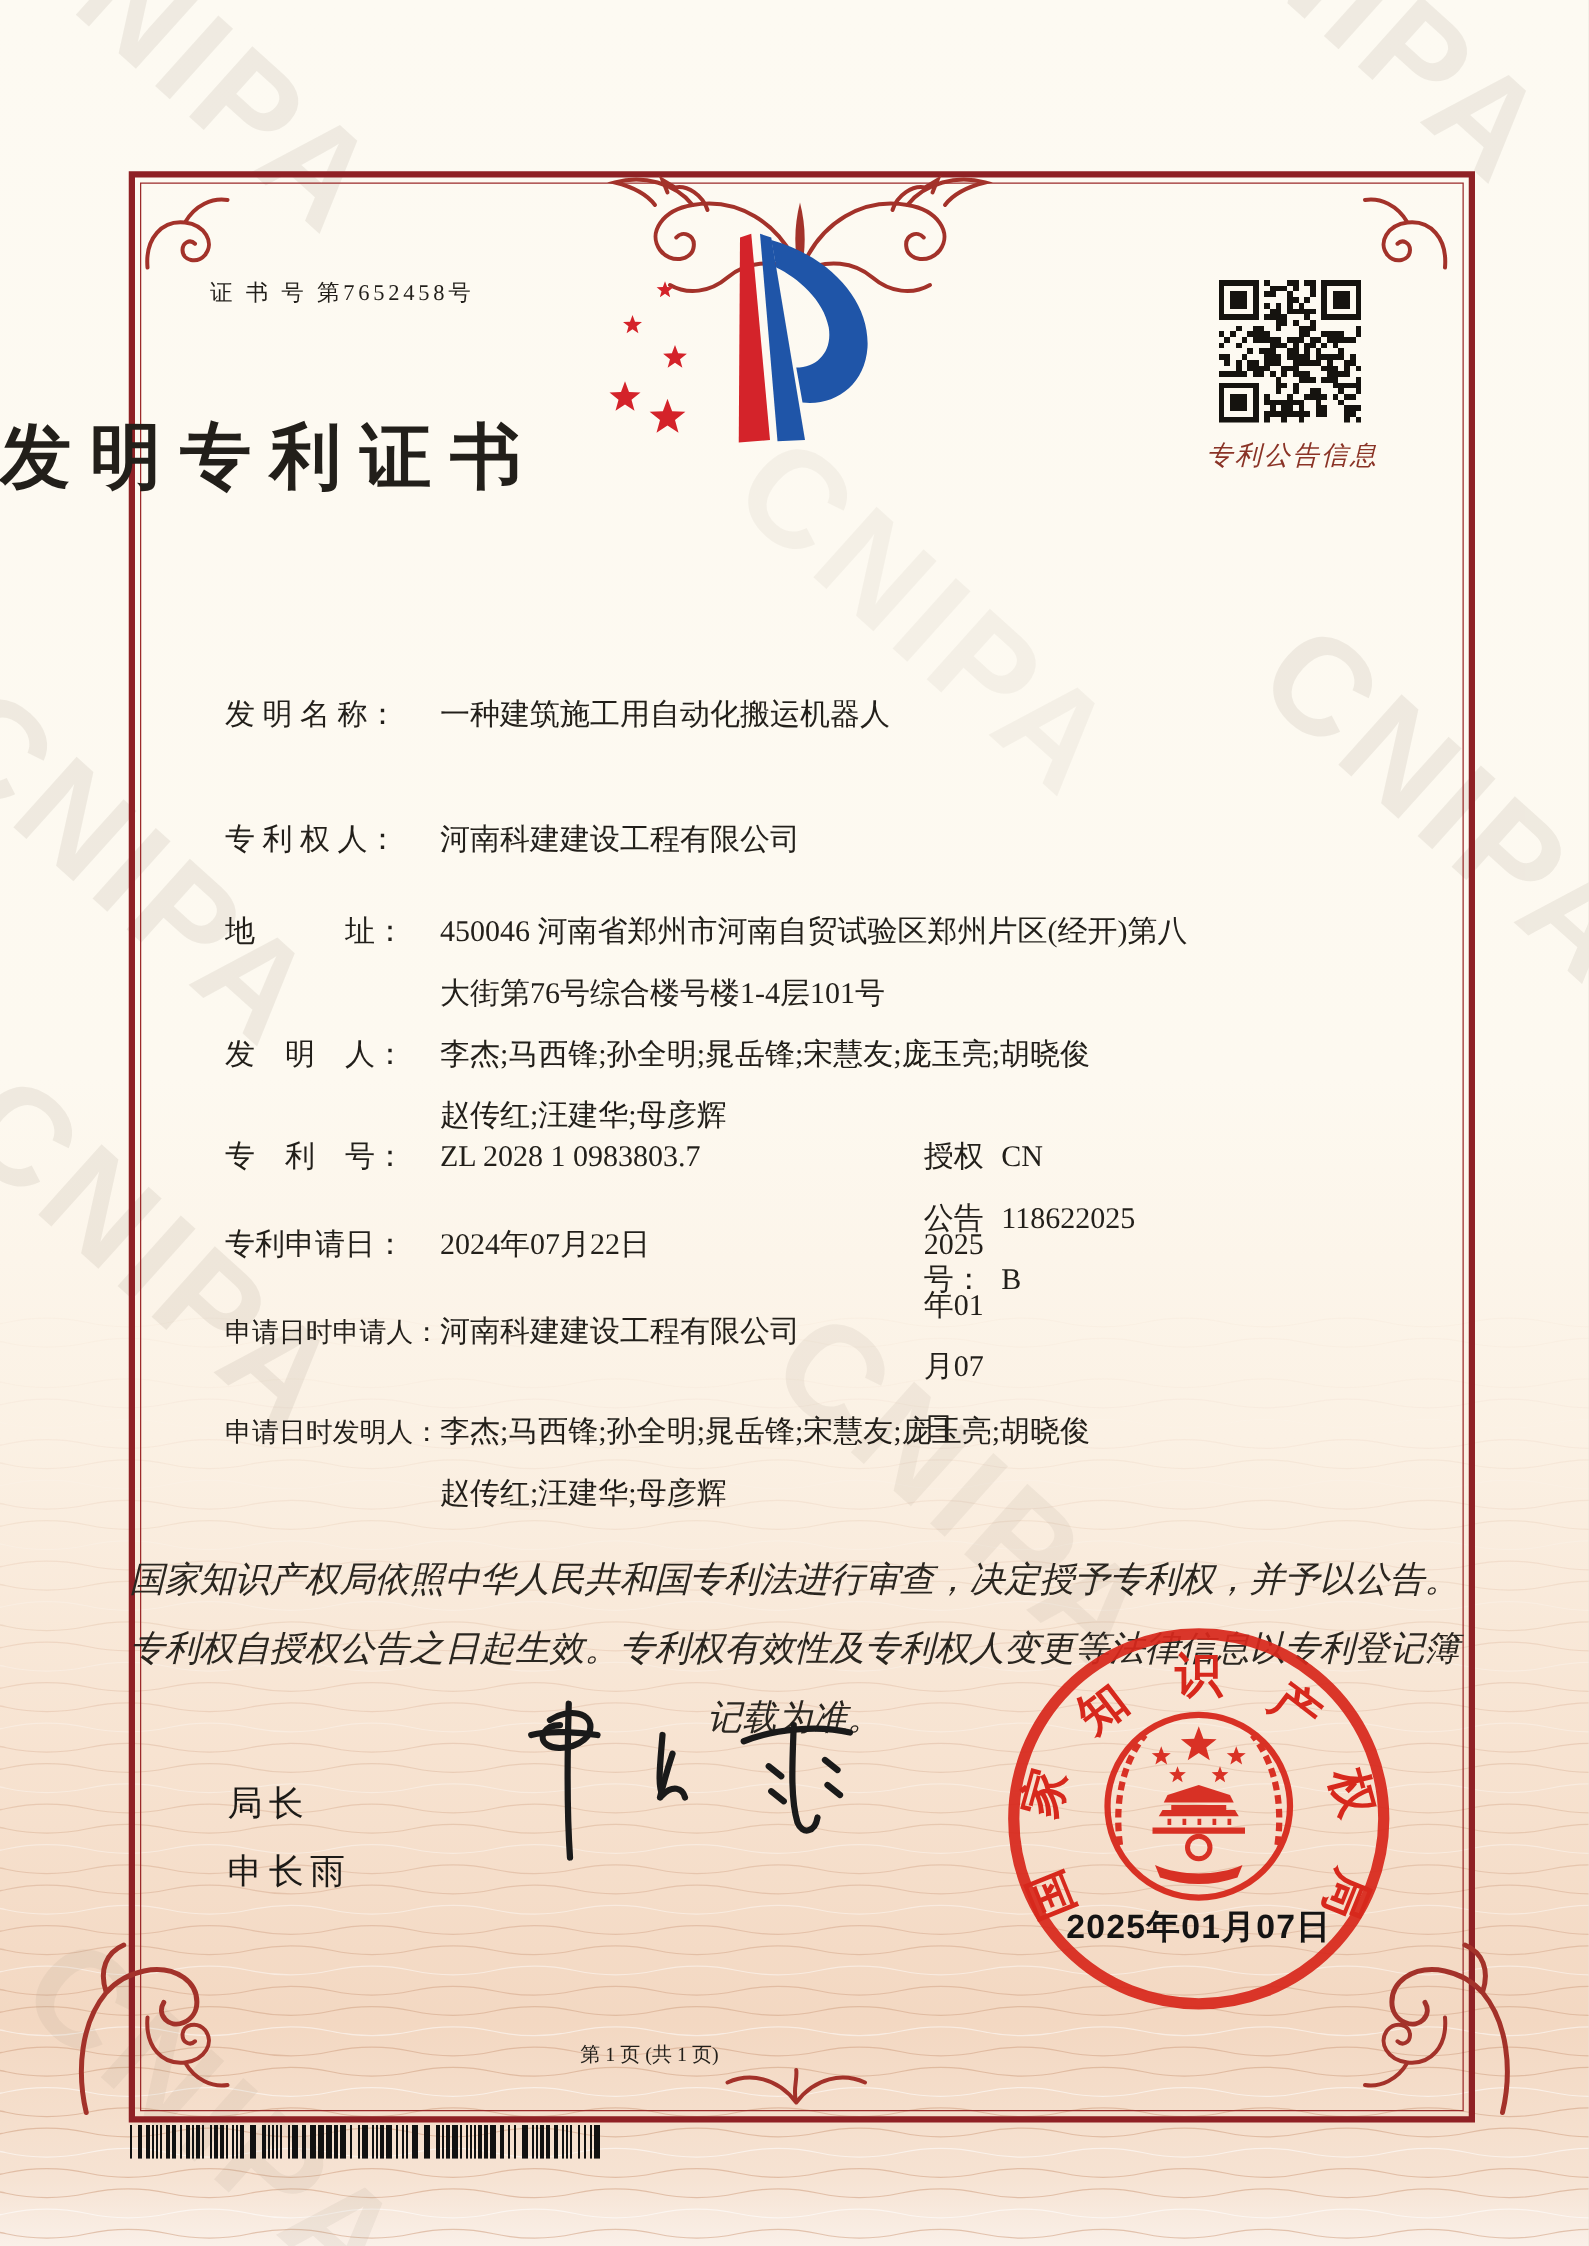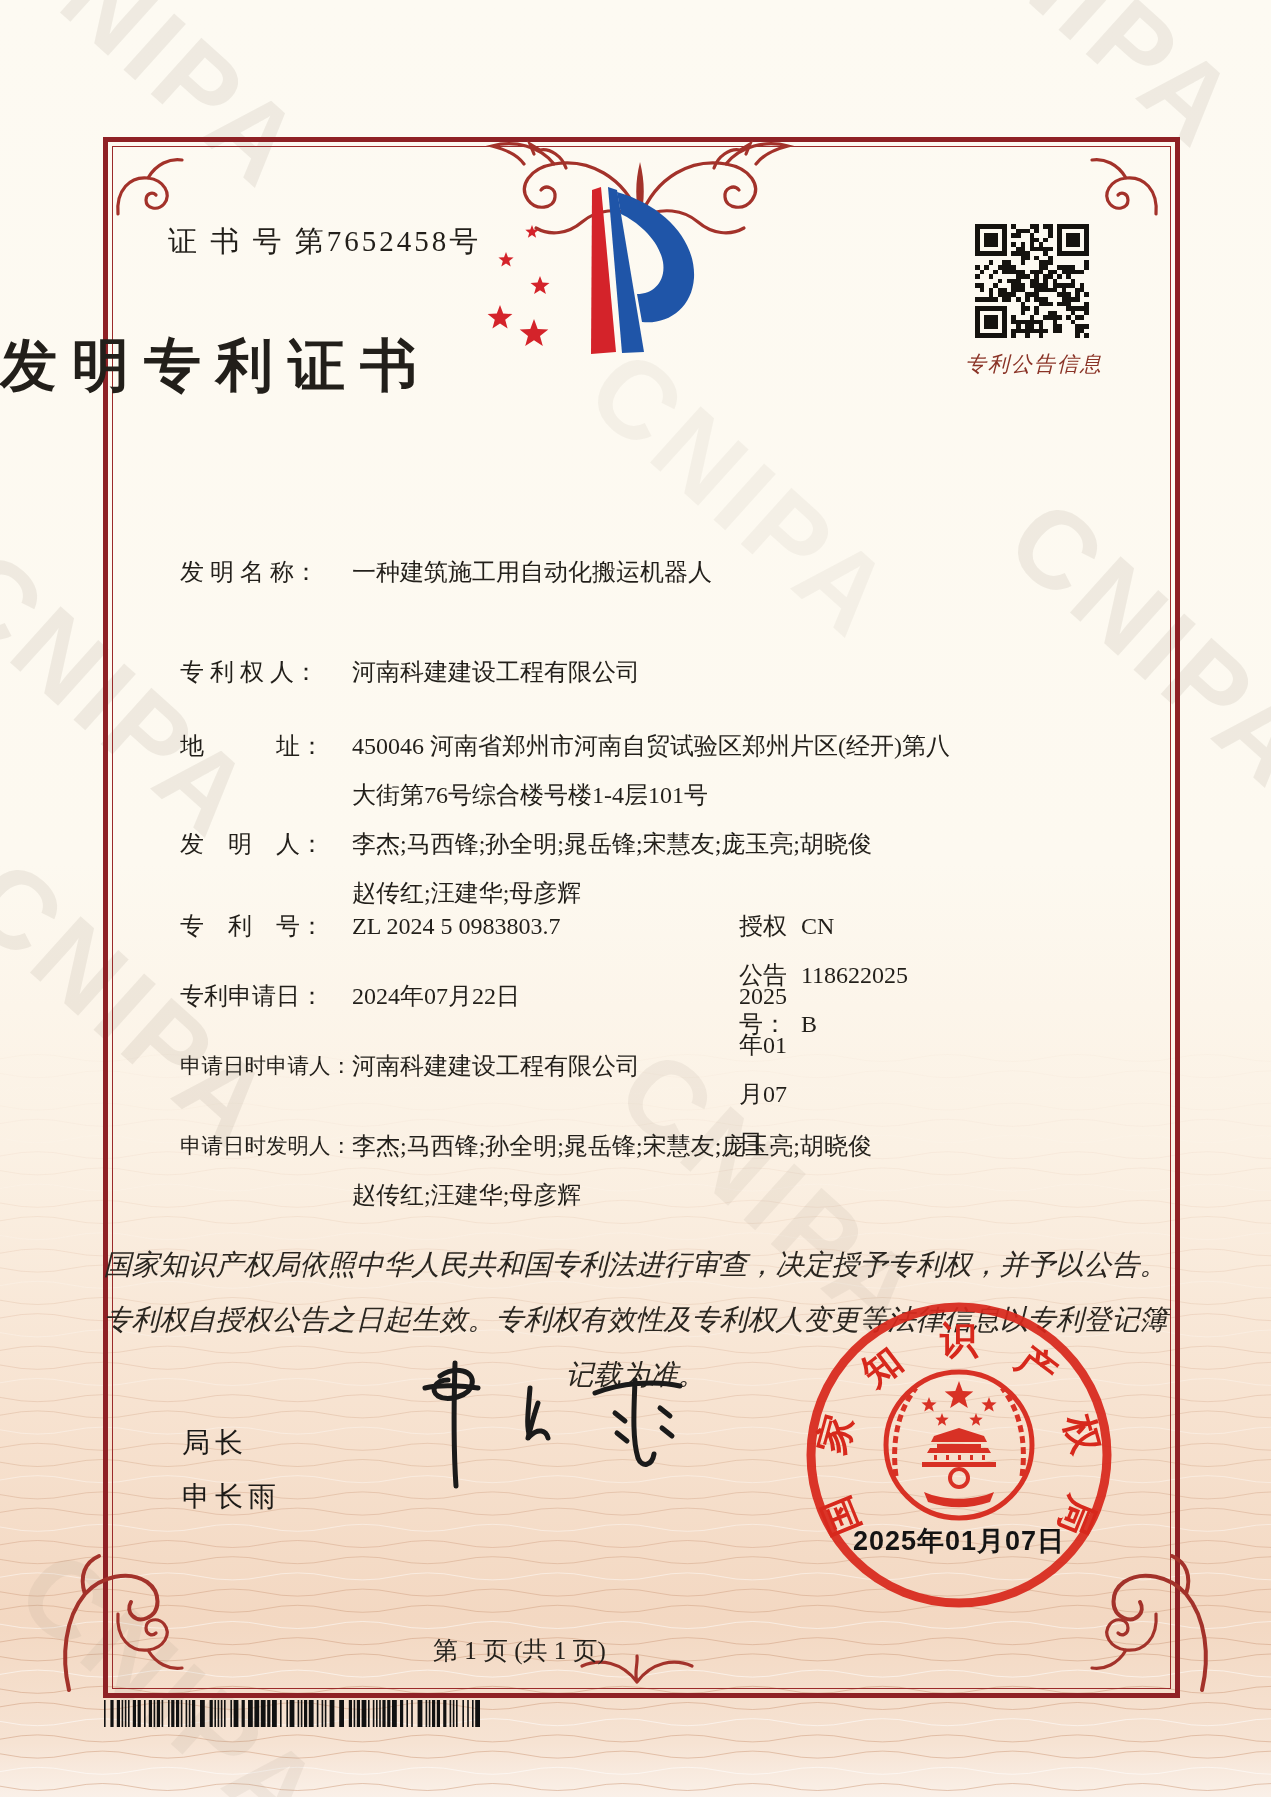--- a/index.html
+++ b/index.html
@@ -8,36 +8,36 @@
     font-family:"Liberation Serif","DejaVu Serif",serif;color:#221f1a;}
   svg{display:block}
   .abs{position:absolute;}
   #waves{position:absolute;inset:0;z-index:0;}
   .wm{position:absolute;z-index:1;font:700 110px "Liberation Sans",sans-serif;color:#958877;opacity:.13;
     transform:rotate(42deg);letter-spacing:6px;pointer-events:none;white-space:nowrap;}
   .frame{position:absolute;left:103px;top:137px;width:1067px;height:1551px;border:5px solid #8f2125;z-index:2;}
   .frame-inner{position:absolute;inset:4px;border:1.6px solid #9b2a2a;}
   .ornament{position:absolute;z-index:3;}
   .content{position:absolute;inset:0;z-index:4;}
-  .cert-no{position:absolute;left:168px;top:222px;font-size:29px;letter-spacing:3px;}
+  .cert-no{position:absolute;left:168px;top:222px;font-size:18px;letter-spacing:3px;}
   .doc-title{position:absolute;left:0;top:328px;width:1120px;text-align:left;
     font-size:57px;font-weight:600;letter-spacing:15px;}
   .qr-caption{position:absolute;left:948px;top:350px;width:172px;text-align:center;
     font-size:21px;font-style:italic;color:#8a3326;letter-spacing:2px;}
   .row{position:absolute;left:180px;display:flex;font-size:24px;line-height:49px;}
   .flabel{flex:0 0 172px;}
   .flabel.long{font-size:21.5px;}
   .fvalue{white-space:pre-line;}
   .rcol{position:absolute;left:559px;top:0;display:flex;}
   .rcol .rlabel{margin-right:14px;}
   .legal{position:absolute;left:100px;right:100px;top:1237px;text-align:center;
     font-size:28px;line-height:55px;font-style:italic;color:#2a2620;}
   .sig-label{position:absolute;left:182px;font-family:Liberation Sans, sans-serif;
     font-size:28px;letter-spacing:5px;color:#1c1a17;}
-  .footer-page{position:absolute;left:0;top:1634px;width:1039px;text-align:center;font-size:25px;}
+  .footer-page{position:absolute;left:0;top:1634px;width:1039px;text-align:center;font-size:16px;}
   .seal-char{font:700 38px "Liberation Serif",serif;fill:#d7281c;text-anchor:middle;}
   .seal-date{font:600 27px "Liberation Sans",sans-serif;fill:#141414;text-anchor:middle;letter-spacing:1px;}
   .red-stroke{fill:none;stroke:#a3322a;stroke-width:3.2;stroke-linecap:round;}
 </style>
 </head>
 <body>
 
 <div class="page">
 
   <svg id="waves" viewBox="0 0 1271 1797" preserveAspectRatio="none">
@@ -418,21 +418,21 @@
     </div>
 
     <div class="row" style="top:820px">
       <span class="flabel">发　明　人：</span>
       <span class="fvalue">李杰;马西锋;孙全明;晁岳锋;宋慧友;庞玉亮;胡晓俊
 赵传红;汪建华;母彦辉</span>
     </div>
 
     <div class="row" style="top:902px">
       <span class="flabel">专　利　号：</span>
-      <span class="fvalue">ZL 2024 5 0983803.7</span>
+      <span class="fvalue">ZL 2028 1 0983803.7</span>
       <span class="rcol">
         <span class="rlabel">授权公告号：</span>
         <span class="fvalue">CN 118622025 B</span>
       </span>
     </div>
 
     <div class="row" style="top:972px">
       <span class="flabel">专利申请日：</span>
       <span class="fvalue">2024年07月22日</span>
       <span class="rcol">

